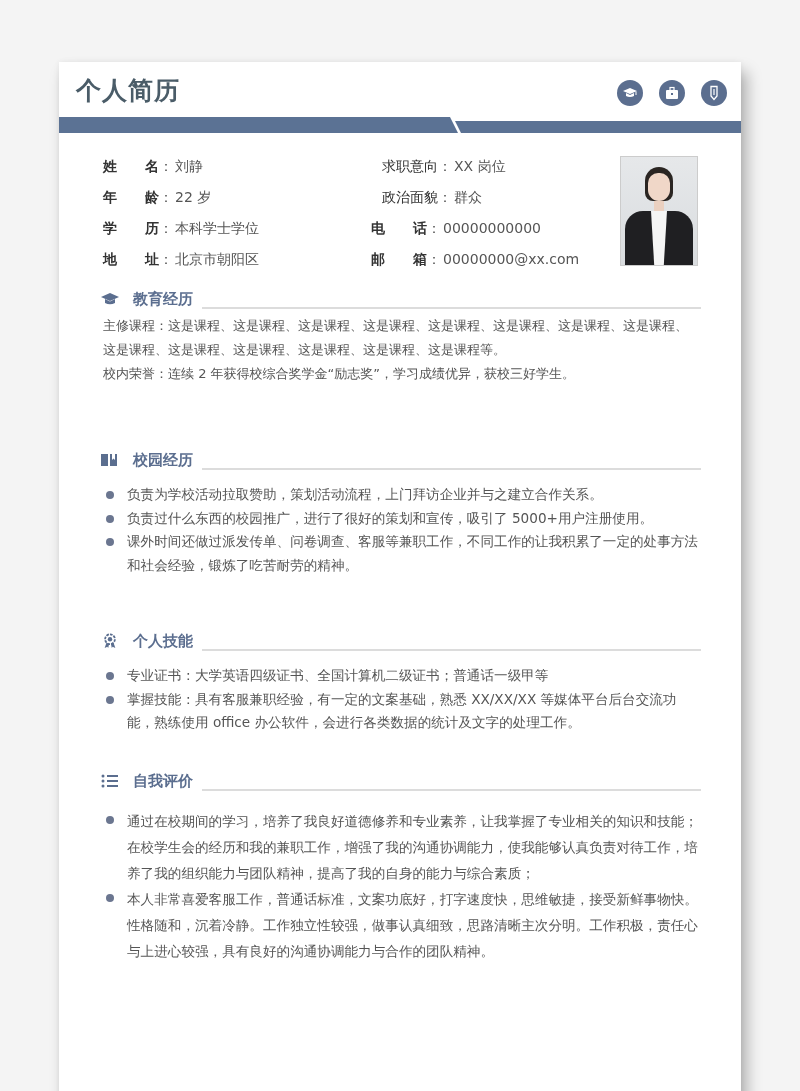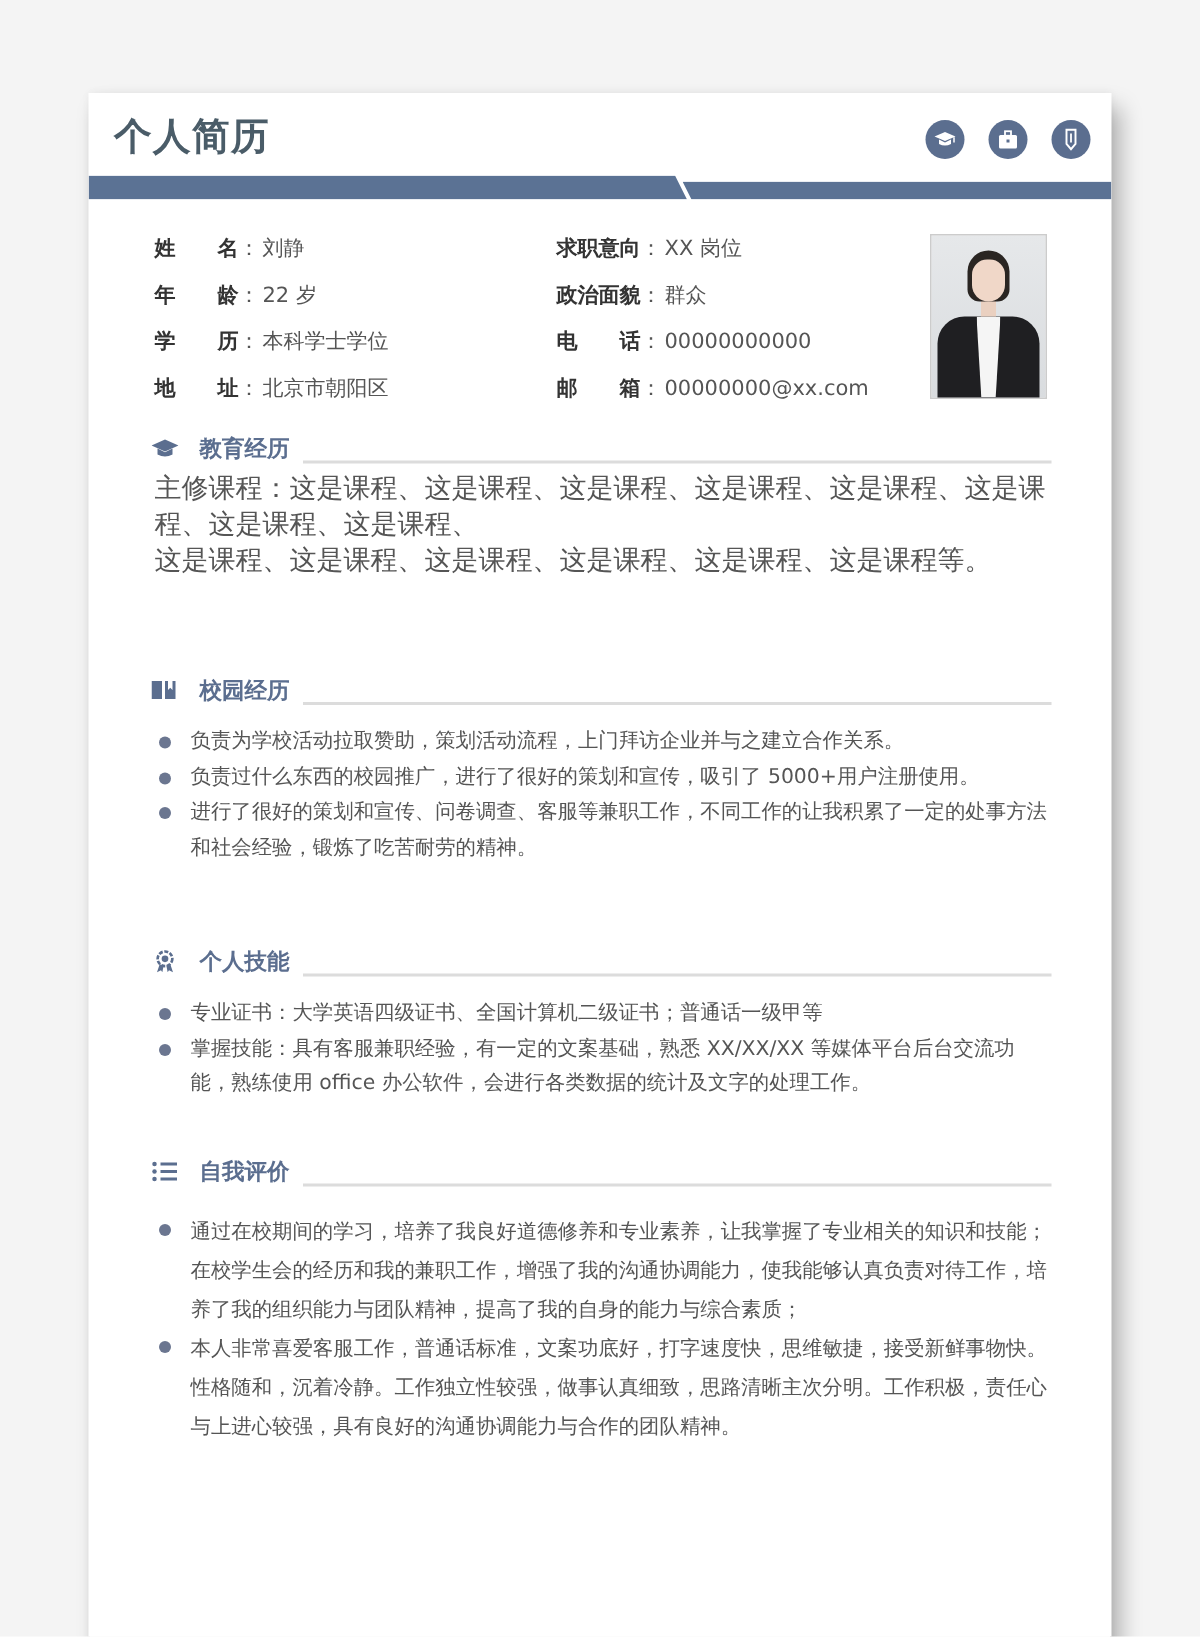--- a/index.html
+++ b/index.html
@@ -11,40 +11,40 @@
   .hdr-icons{position:absolute;right:14px;top:18px;display:flex;gap:16px;}
   .hdr-icon{width:26px;height:26px;border-radius:50%;background:#5b6e8f;display:flex;align-items:center;justify-content:center;}
   .hdr-icon svg{width:16px;height:16px;}
   .bar-left{position:absolute;left:0;top:55px;width:399px;height:16px;background:#5b7294;
             clip-path:polygon(0 0,100% 0,calc(100% - 8px) 0,100% 100%,0 100%);}
   .bar-left{clip-path:polygon(0 0,391px 0,399px 16px,0 16px);}
   .bar-right{position:absolute;left:396px;top:59px;width:286px;height:12px;background:#5b7294;
              clip-path:polygon(0 0,286px 0,286px 12px,6px 12px);}
   .info{position:absolute;left:44px;top:94px;width:520px;font-size:14px;color:#555;}
   .info-row{position:absolute;height:20px;line-height:20px;white-space:nowrap;}
-  .lbl{font-weight:bold;color:#333;display:inline-block;}
+  .lbl{font-weight:normal;color:#333;display:inline-block;margin-left:11px;}
   .c1{left:0;} .c2{left:268px;}
   .lbl-spread{display:inline-flex;justify-content:space-between;width:56px;font-weight:bold;color:#333;}
   .lbl-spread4{display:inline-flex;justify-content:space-between;width:56px;font-weight:bold;color:#333;}
   .colon{color:#555;margin-right:2px;}
   .photo{position:absolute;left:561px;top:94px;width:76px;height:108px;border:1px solid #ccc;
          background:linear-gradient(#e6e8ea,#d9dcdf);overflow:hidden;}
   .photo .hair{position:absolute;left:24px;top:10px;width:28px;height:34px;border-radius:14px 14px 8px 8px;background:#2a2522;}
   .photo .face{position:absolute;left:27px;top:16px;width:22px;height:28px;border-radius:11px 11px 12px 12px;background:#f0d7c8;}
   .photo .neck{position:absolute;left:33px;top:42px;width:10px;height:12px;background:#ead0c0;}
   .photo .coat{position:absolute;left:4px;top:54px;width:68px;height:60px;border-radius:18px 18px 0 0;background:#1f1f22;}
   .photo .shirt{position:absolute;left:30px;top:54px;width:16px;height:54px;background:#f5f5f5;clip-path:polygon(0 0,100% 0,80% 100%,20% 100%);}
   .section{position:absolute;left:42px;width:600px;}
   .sec-head{position:relative;height:22px;}
   .sec-icon{position:absolute;left:0;top:3px;width:18px;height:16px;}
   .sec-title{position:absolute;left:32px;top:0;font-size:15px;font-weight:bold;color:#5b6e8f;line-height:22px;}
   .sec-rule{position:absolute;left:101px;right:0;top:19px;height:2px;background:#dcdcdc;}
   .edu-row{position:relative;height:20px;margin-top:12px;font-size:14px;font-weight:bold;color:#333;}
   .edu-row span{position:absolute;top:0;}
-  .para{font-size:18px;line-height:24px;color:#555;}
+  .para{font-size:13px;line-height:24px;color:#555;}
   ul{list-style:none;margin:0;padding:0;}
   li{position:relative;padding-left:26px;font-size:13.6px;line-height:23.5px;color:#555;}
   li::before{content:"";position:absolute;left:5px;top:8px;width:8px;height:8px;border-radius:50%;background:#6b7690;}
 </style>
 </head>
 <body>
 
 <div class="page">
 
   <div class="title">个人简历</div>
@@ -134,37 +134,38 @@
       <svg class="sec-icon" viewBox="0 0 18 16">
           <path d="M0 6 L9 2 L18 6 L9 10 Z" fill="#5b6e8f"></path>
           <path d="M4 8 V12 Q9 14.5 14 12 V8 L9 10.5 Z" fill="#5b6e8f"></path>
         </svg>
       <span class="sec-title">教育经历</span>
       <div class="sec-rule"></div>
     </div>
     <div class="para" style="margin-top:4px;margin-left:2px">
       <div>主修课程：这是课程、这是课程、这是课程、这是课程、这是课程、这是课程、这是课程、这是课程、</div>
       <div>这是课程、这是课程、这是课程、这是课程、这是课程、这是课程等。</div>
+      <div>校内荣誉：连续 2 年获得校综合奖学金“励志奖”，学习成绩优异，获校三好学生。</div>
     </div>
   </div>
 
   <div class="section" style="top:387px">
     <div class="sec-head">
       <svg class="sec-icon" viewBox="0 0 18 16">
           <rect x="0" y="2" width="7" height="12" fill="#5b6e8f"></rect>
           <rect x="9" y="2" width="7" height="12" fill="#5b6e8f"></rect>
           <path d="M11 2 V8 L12.5 6.5 L14 8 V2" fill="#fff"></path>
         </svg>
       <span class="sec-title">校园经历</span>
       <div class="sec-rule"></div>
     </div>
     <ul style="margin-top:12px">
       <li>负责为学校活动拉取赞助，策划活动流程，上门拜访企业并与之建立合作关系。</li>
       <li>负责过什么东西的校园推广，进行了很好的策划和宣传，吸引了 5000+用户注册使用。</li>
-      <li>进行了很好的策划和宣传、问卷调查、客服等兼职工作，不同工作的让我积累了一定的处事方法和社会经验，锻炼了吃苦耐劳的精神。</li>
+      <li>课外时间还做过派发传单、问卷调查、客服等兼职工作，不同工作的让我积累了一定的处事方法和社会经验，锻炼了吃苦耐劳的精神。</li>
     </ul>
   </div>
 
   <div class="section" style="top:708px">
     <div class="sec-head">
       <svg class="sec-icon" viewBox="0 0 18 16">
           <circle cx="2" cy="3" r="1.5" fill="#5b6e8f"></circle>
           <circle cx="2" cy="8" r="1.5" fill="#5b6e8f"></circle>
           <circle cx="2" cy="13" r="1.5" fill="#5b6e8f"></circle>
           <rect x="6" y="2" width="11" height="2" fill="#5b6e8f"></rect>

